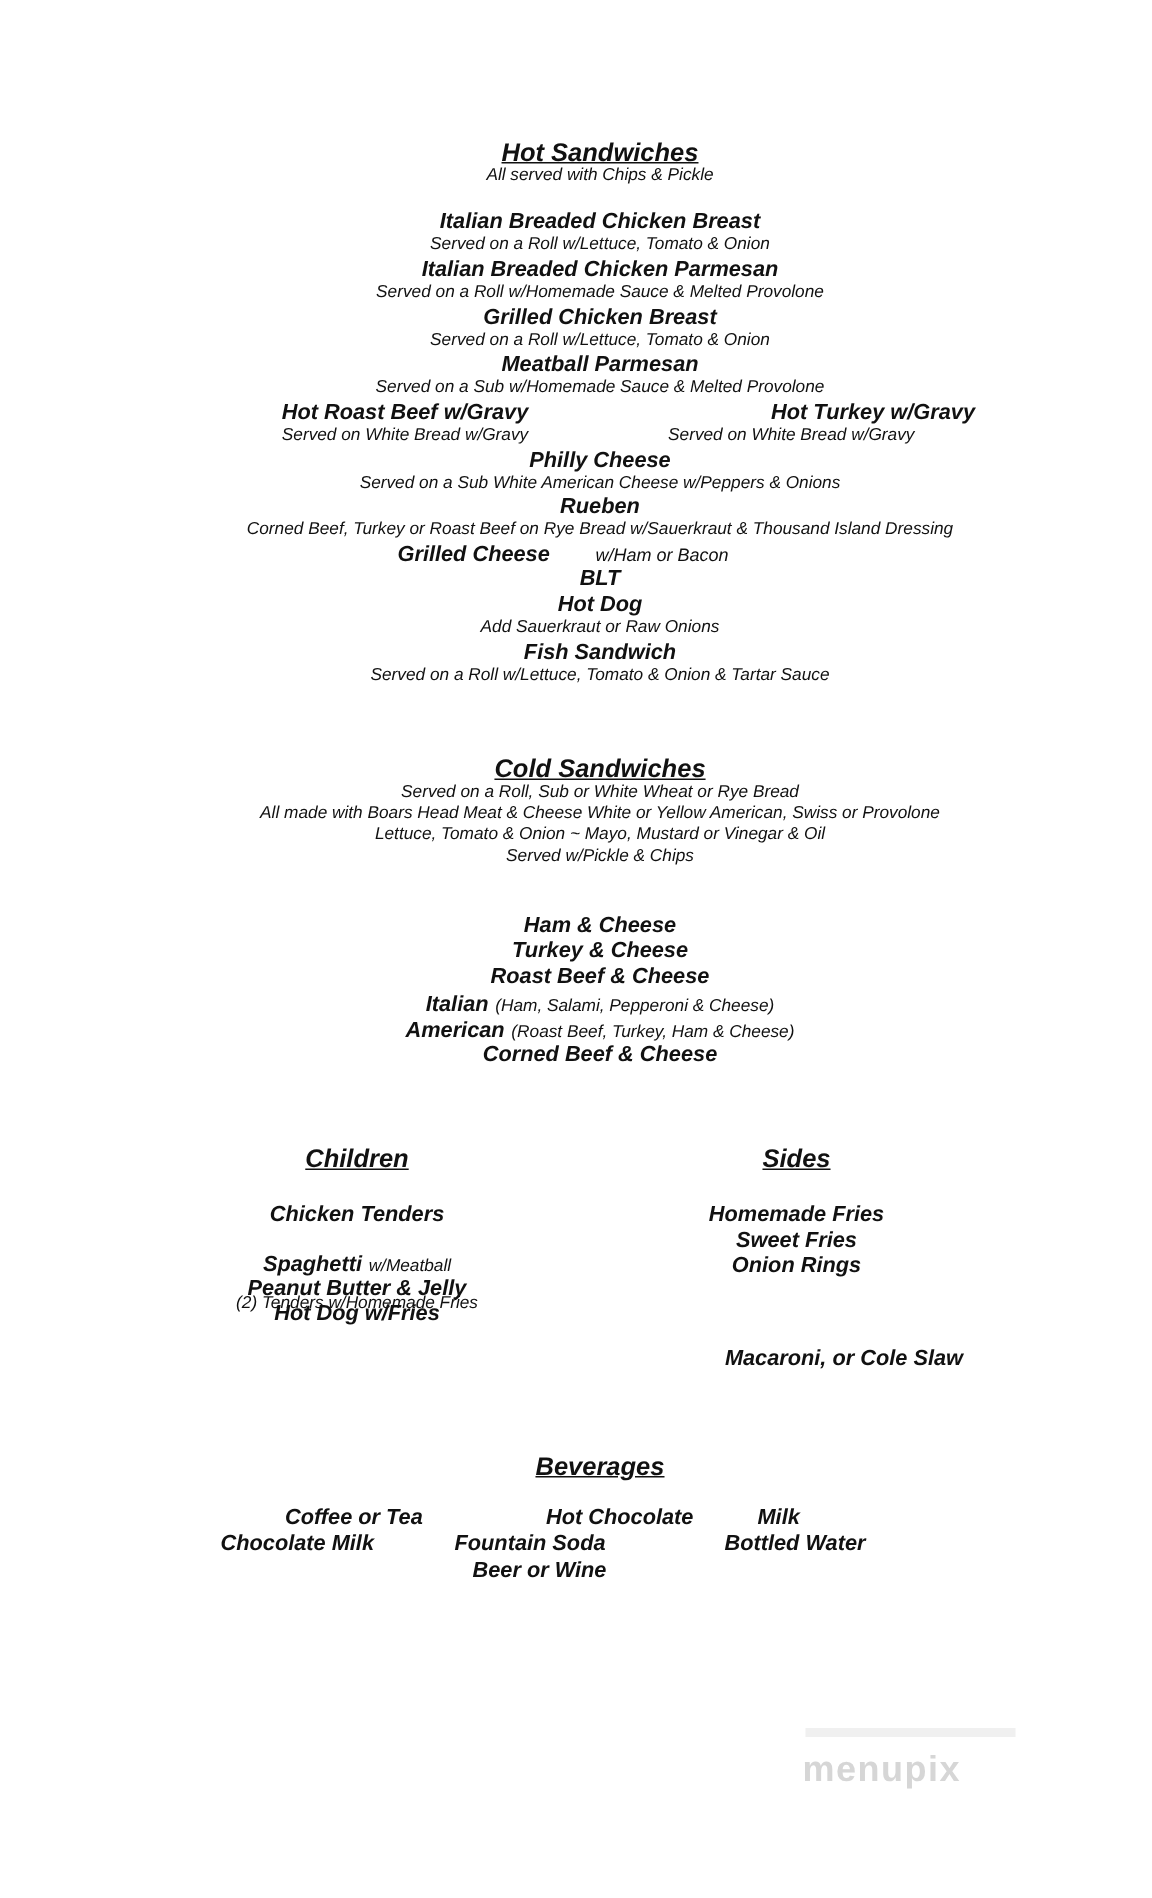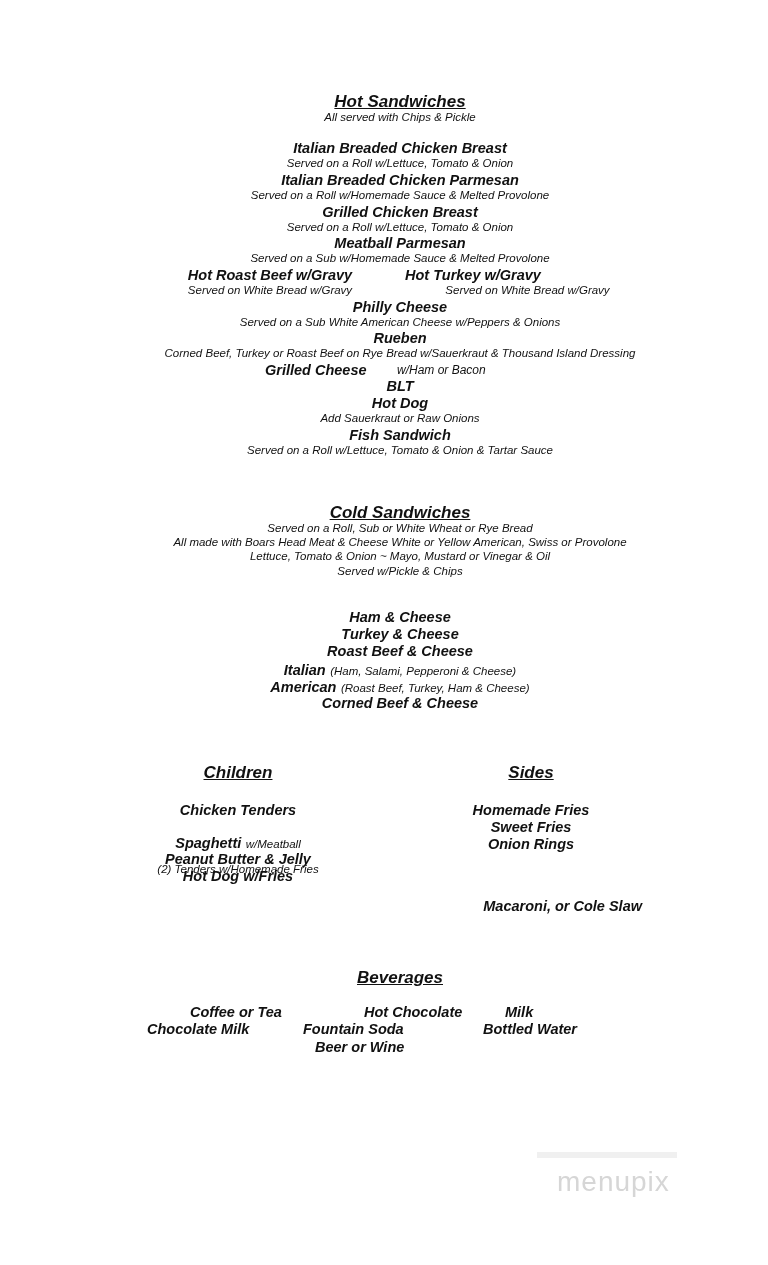--- a/index.html
+++ b/index.html
@@ -7,41 +7,41 @@
       width: 768px; height: 1265px; position: relative; overflow: hidden;
       font-family: "Liberation Sans", sans-serif; color: #111111; font-style: italic;
     }
     .abs { position: absolute; }
     .center { left: 16px; width: 768px; text-align: center; }
     .h { font-weight: bold; font-size: 17px; text-decoration: underline; }
     .item { font-weight: bold; font-size: 14.5px; }
     .desc { font-weight: normal; font-size: 11.5px; }
     .sub { font-weight: normal; font-size: 12px; }
     .line { position: absolute; white-space: nowrap; }
-    .wm { color: #d6d6d6; font-style: normal; font-size: 28px; letter-spacing: 1px; font-weight: normal; margin-left: 22px; }
+    .wm { color: #d6d6d6; font-style: normal; font-size: 24px; letter-spacing: 1px; font-weight: bold; }
     .wm-bar { background: #f0f0f0; height: 6px; }
   </style>
 </head>
 <body>
 
 <div class="abs center h" style="top:92px;">Hot Sandwiches</div>
 <div class="abs center desc" style="top:111px;">All served with Chips &amp; Pickle</div>
 
 <div class="abs center item" style="top:140px;">Italian Breaded Chicken Breast</div>
 <div class="abs center desc" style="top:157px;">Served on a Roll w/Lettuce, Tomato &amp; Onion</div>
 <div class="abs center item" style="top:172px;">Italian Breaded Chicken Parmesan</div>
 <div class="abs center desc" style="top:189px;">Served on a Roll w/Homemade Sauce &amp; Melted Provolone</div>
 <div class="abs center item" style="top:204px;">Grilled Chicken Breast</div>
 <div class="abs center desc" style="top:221px;">Served on a Roll w/Lettuce, Tomato &amp; Onion</div>
 <div class="abs center item" style="top:235px;">Meatball Parmesan</div>
 <div class="abs center desc" style="top:252px;">Served on a Sub w/Homemade Sauce &amp; Melted Provolone</div>
 
 <div class="abs item" style="top:267px; left:140px; width:260px; text-align:center;">Hot Roast Beef w/Gravy</div>
 <div class="abs desc" style="top:284px; left:140px; width:260px; text-align:center;">Served on White Bread w/Gravy</div>
-<div class="abs item" style="top:267px; left:405px; width:245px; text-align:left;">Hot Turkey w/Gravy</div>
+<div class="abs item" style="top:267px; left:405px; width:245px; text-align:right;">Hot Turkey w/Gravy</div>
 <div class="abs desc" style="top:284px; left:405px; width:245px; text-align:center;">Served on White Bread w/Gravy</div>
 
 <div class="abs center item" style="top:299px;">Philly Cheese</div>
 <div class="abs center desc" style="top:316px;">Served on a Sub White American Cheese w/Peppers &amp; Onions</div>
 <div class="abs center item" style="top:330px;">Rueben</div>
 <div class="abs center desc" style="top:347px;">Corned Beef, Turkey or Roast Beef on Rye Bread w/Sauerkraut &amp; Thousand Island Dressing</div>
 
 <div class="abs item" style="top:362px; left:265px;">Grilled Cheese</div>
 <div class="abs sub" style="top:363px; left:397px;">w/Ham or Bacon</div>
 

